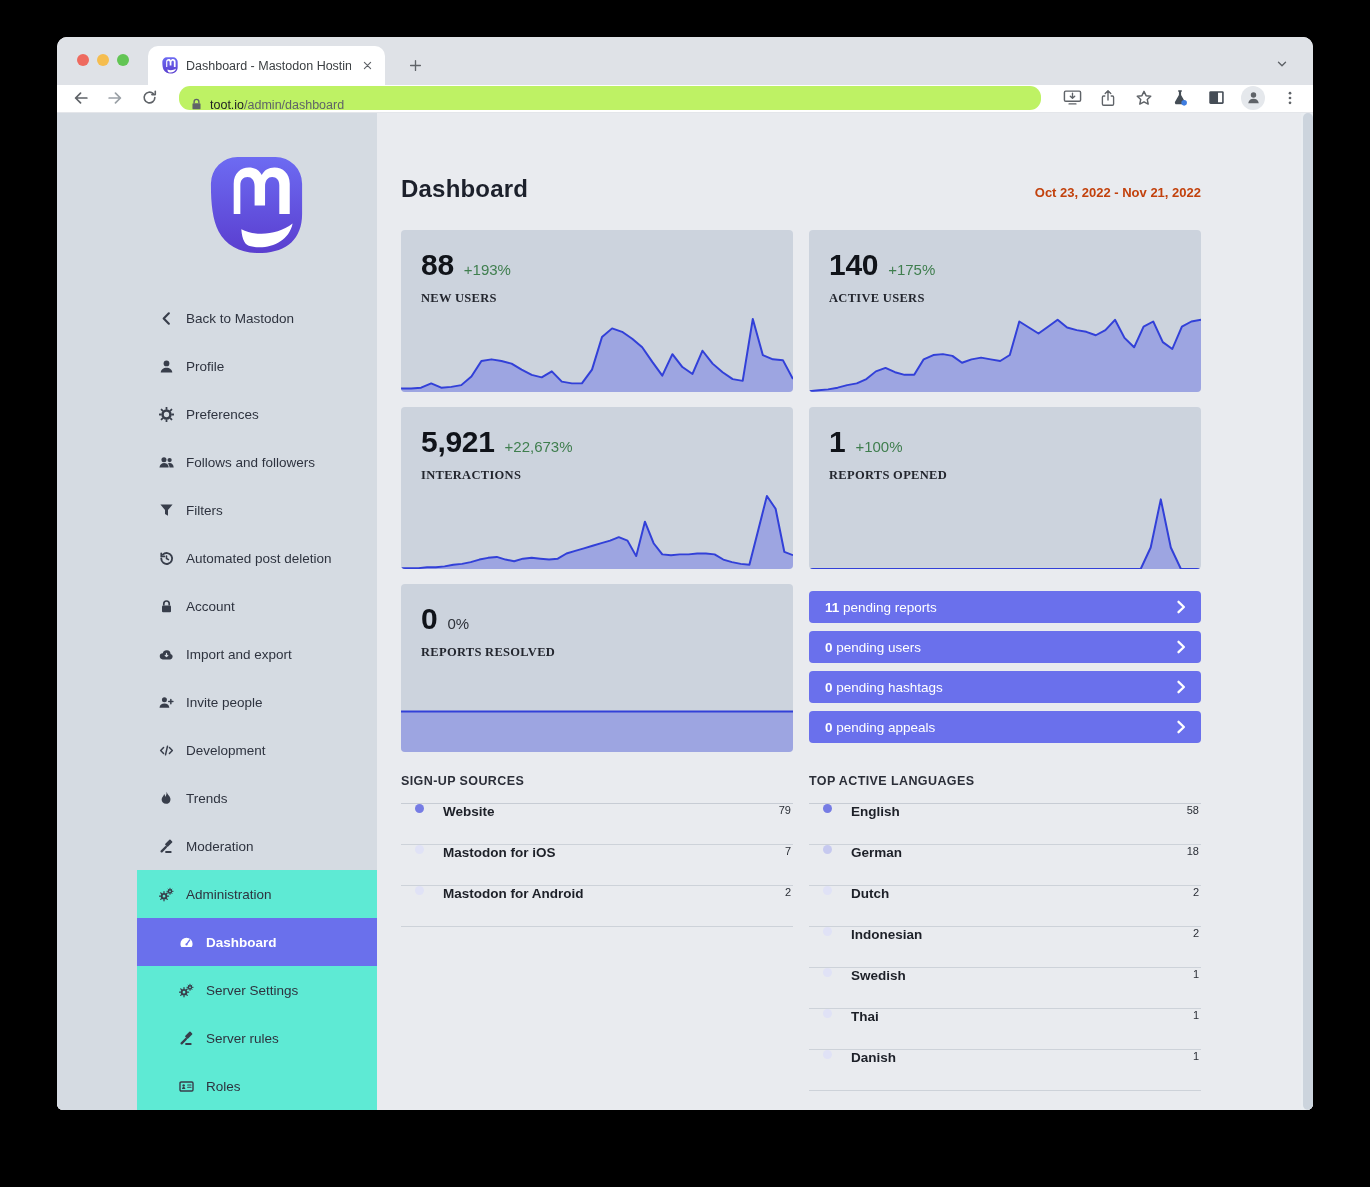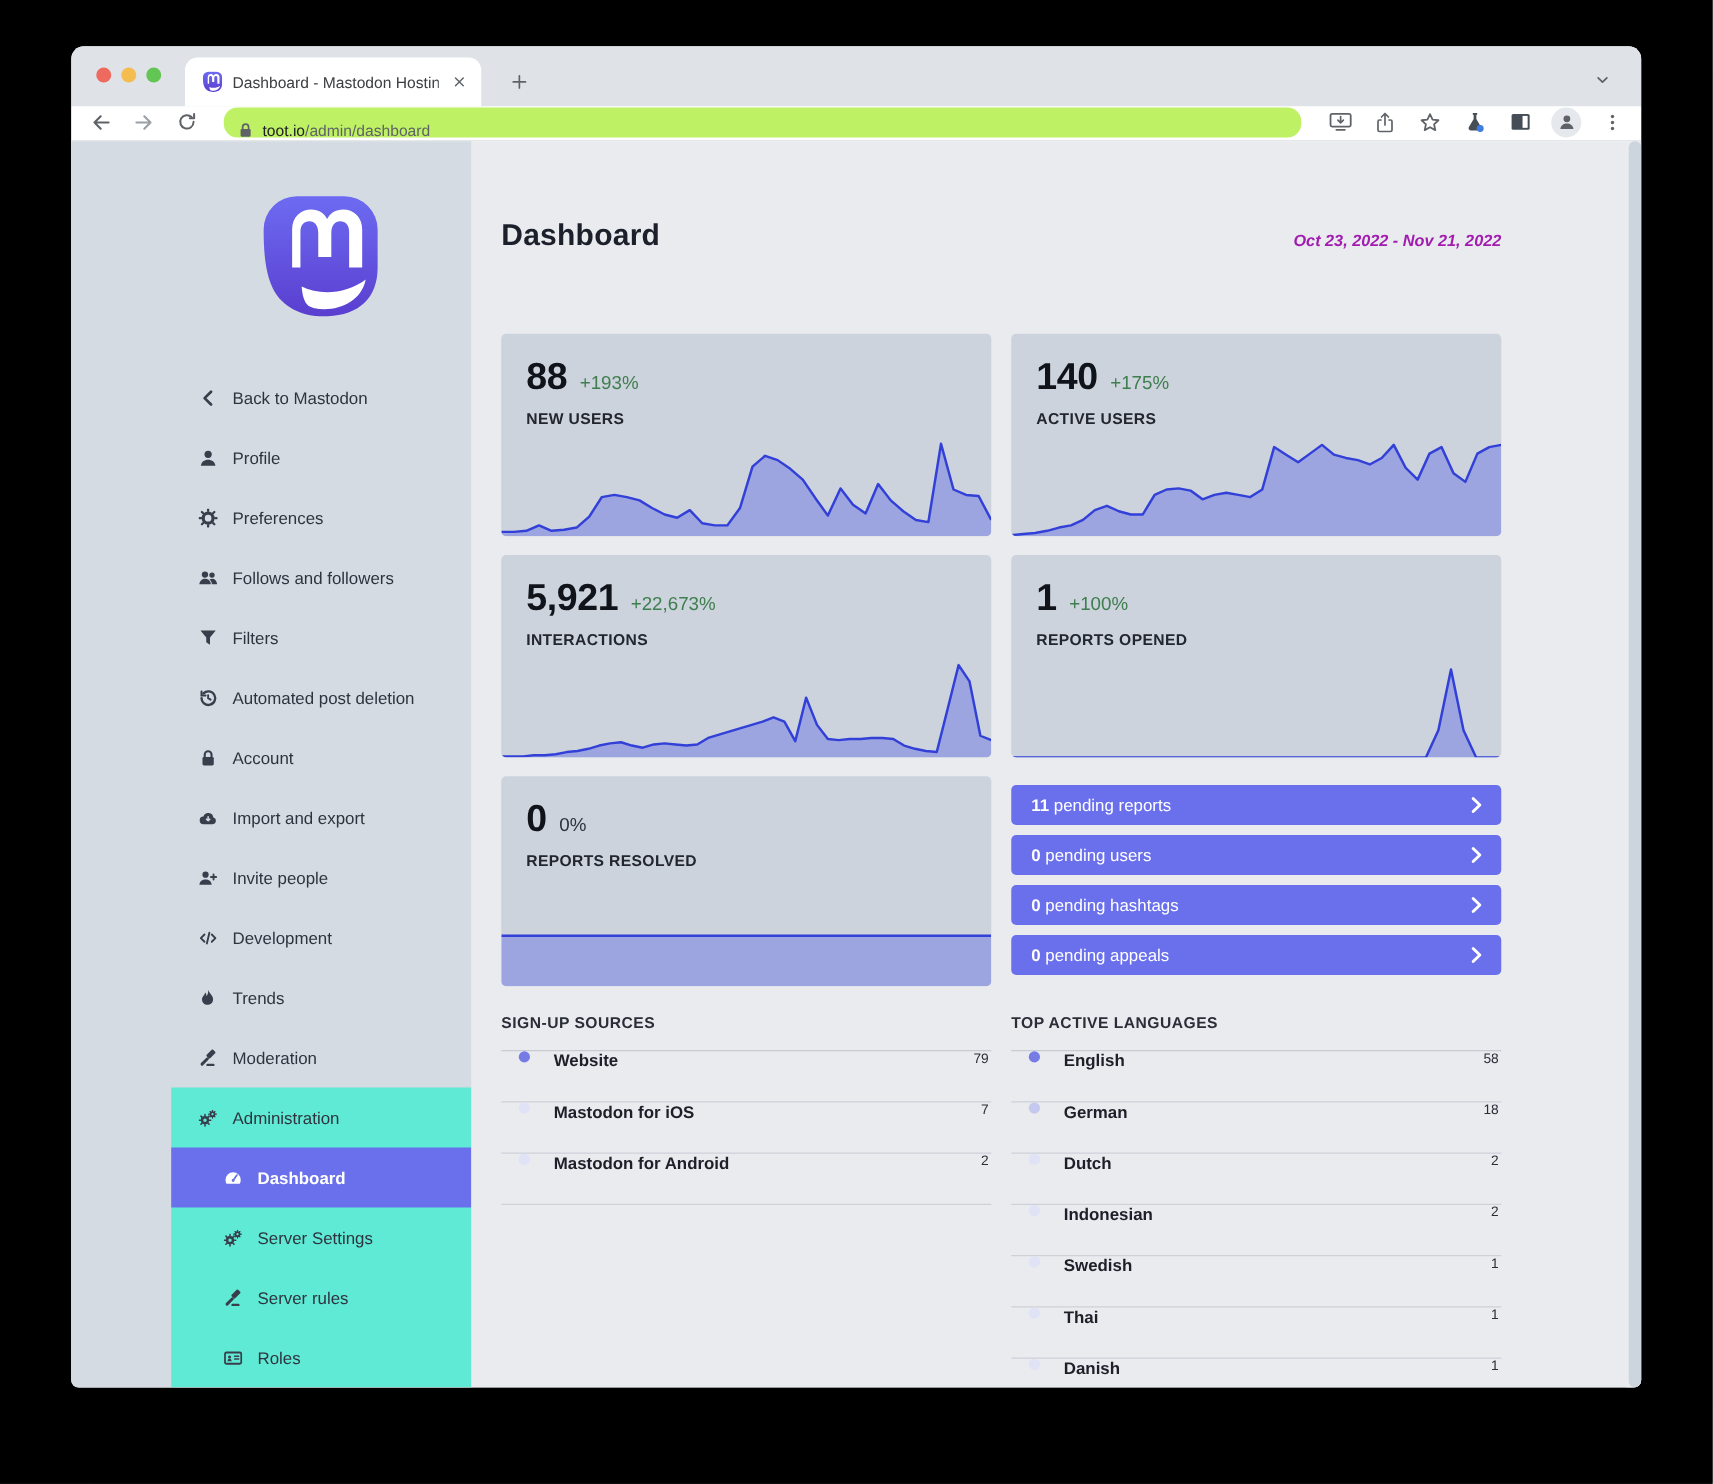--- a/index.html
+++ b/index.html
@@ -39,31 +39,31 @@
   .nav-item .ic { width:18px; display:flex; justify-content:center; color:#383e4b; flex:none; }
   .nav-item .ic svg { width:15px; height:15px; }
   .admin-panel { margin-left:80px; width:240px; background:#5eead4; }
   .nav-item.sub { padding-left:40px; }
   .nav-item.active { background:#6a70ec; color:#fff; font-weight:700; }
   .nav-item.active .ic { color:#fff; }
 
   .content { flex:1; padding:62px 0 0 24px; overflow:hidden; }
   .page-head { width:800px; display:flex; justify-content:space-between; align-items:flex-end; }
   .page-title { font-size:24px; font-weight:700; color:#1c202b; letter-spacing:.2px; }
-  .date-range { font-size:13px; font-weight:700; color:#a21caf; padding-bottom:3px;font-style:italic; }
-
-  .grid { width:800px; margin-top:64px; display:grid; grid-template-columns:392px 392px; column-gap:16px; row-gap:15px; }
+  .date-range { font-size:13px; font-weight:700; color:#c2410c; padding-bottom:3px; }
+
+  .grid { width:800px; margin-top:27px; display:grid; grid-template-columns:392px 392px; column-gap:16px; row-gap:15px; }
   .stat-card { background:#ccd3dd; border-radius:4px; height:162px; display:flex; flex-direction:column; justify-content:space-between; overflow:hidden; }
   .stat-card.tall { height:168px; }
   .stat-top { padding:18px 20px 0 20px; }
   .valrow { display:flex; align-items:baseline; gap:10px; }
   .stat-value { font-size:30px; font-weight:700; color:#101319; letter-spacing:-.3px; }
   .stat-delta { font-size:15px; font-weight:400; color:#3f7e4e; }
   .stat-delta.neutral { color:#2e323a; }
-  .stat-label { margin-top:9px; font-size:12.5px; font-weight:700; color:#23262e; letter-spacing:.3px; }
+  .stat-label { margin-top:9px; font-size:12.5px; font-weight:700; color:#23262e; letter-spacing:.3px;font-family:Liberation Serif, serif; }
   .spark { display:block; width:100%; height:90px; }
 
   .pending-stack { display:flex; flex-direction:column; gap:8px; padding-top:7px; }
   .pending-btn { height:32px; background:#6a70ec; border-radius:4px; display:flex; align-items:center;
     padding:0 12px 0 16px; color:#fff; cursor:pointer; }
   .pending-text { font-size:13.5px; flex:1; }
   .pending-count { font-weight:700; }
   .pending-chev { width:16px; height:16px; }
 
   .tables { width:800px; margin-top:22px; display:grid; grid-template-columns:392px 392px; column-gap:16px; }

